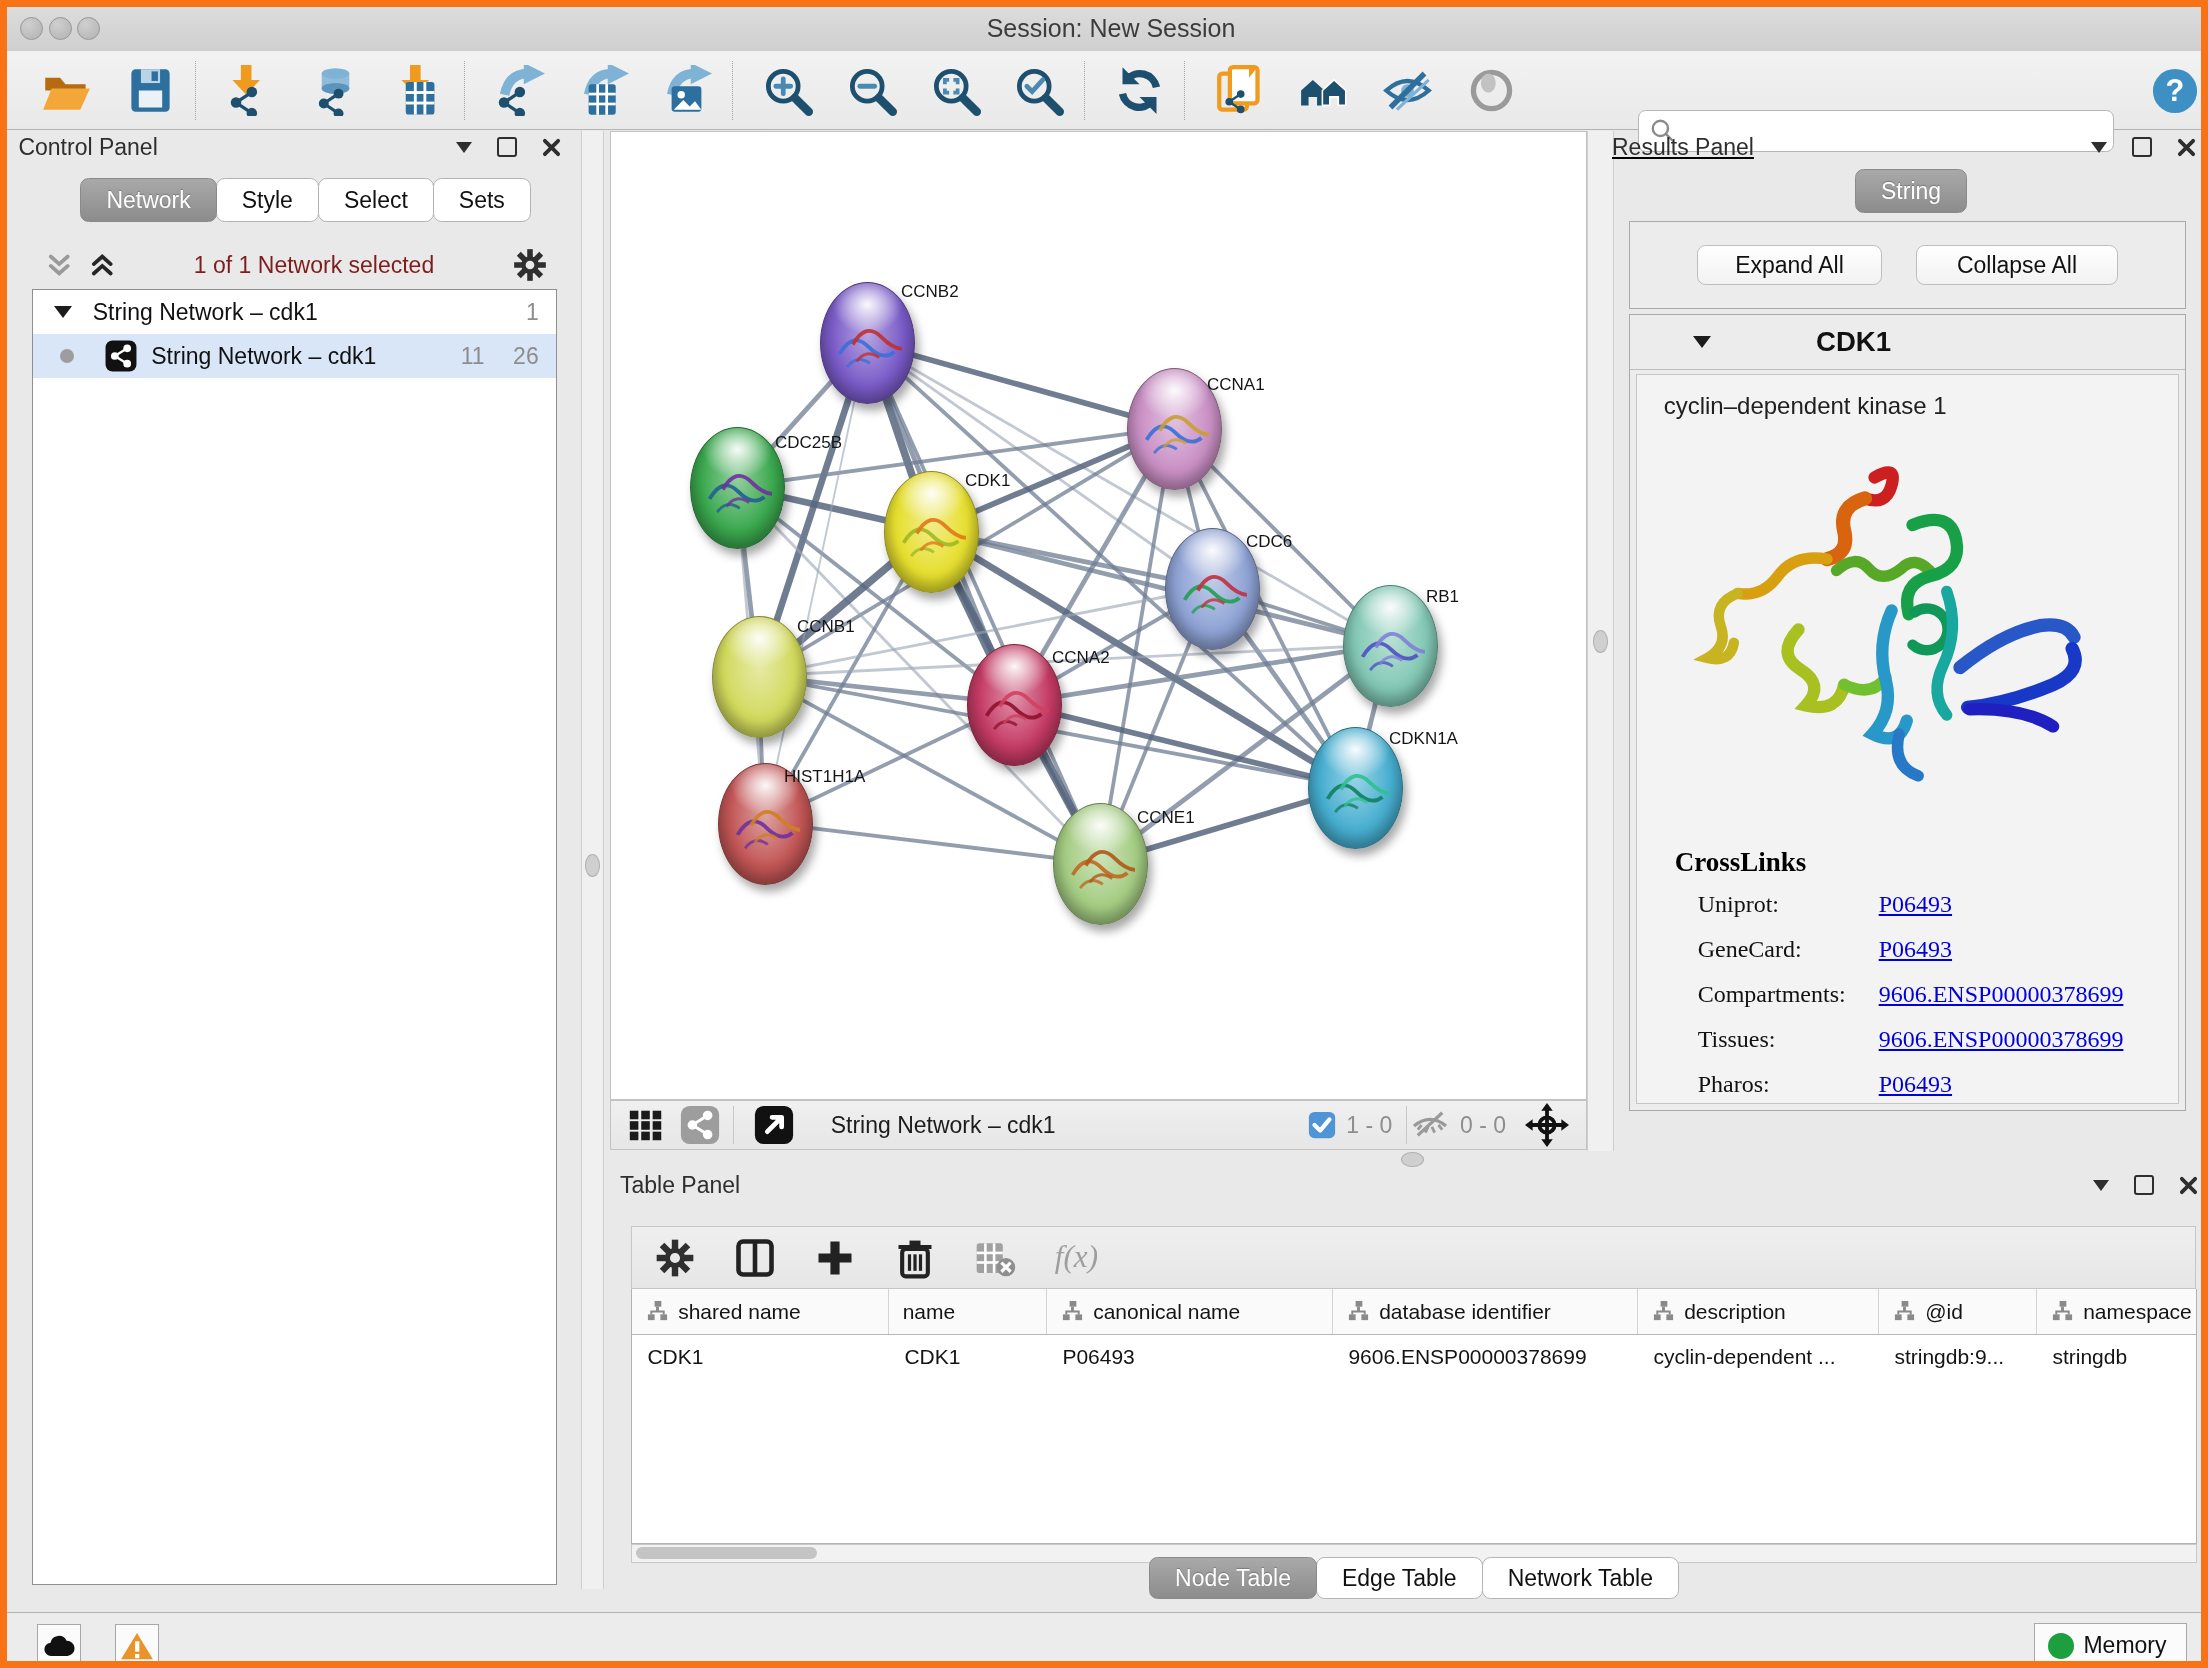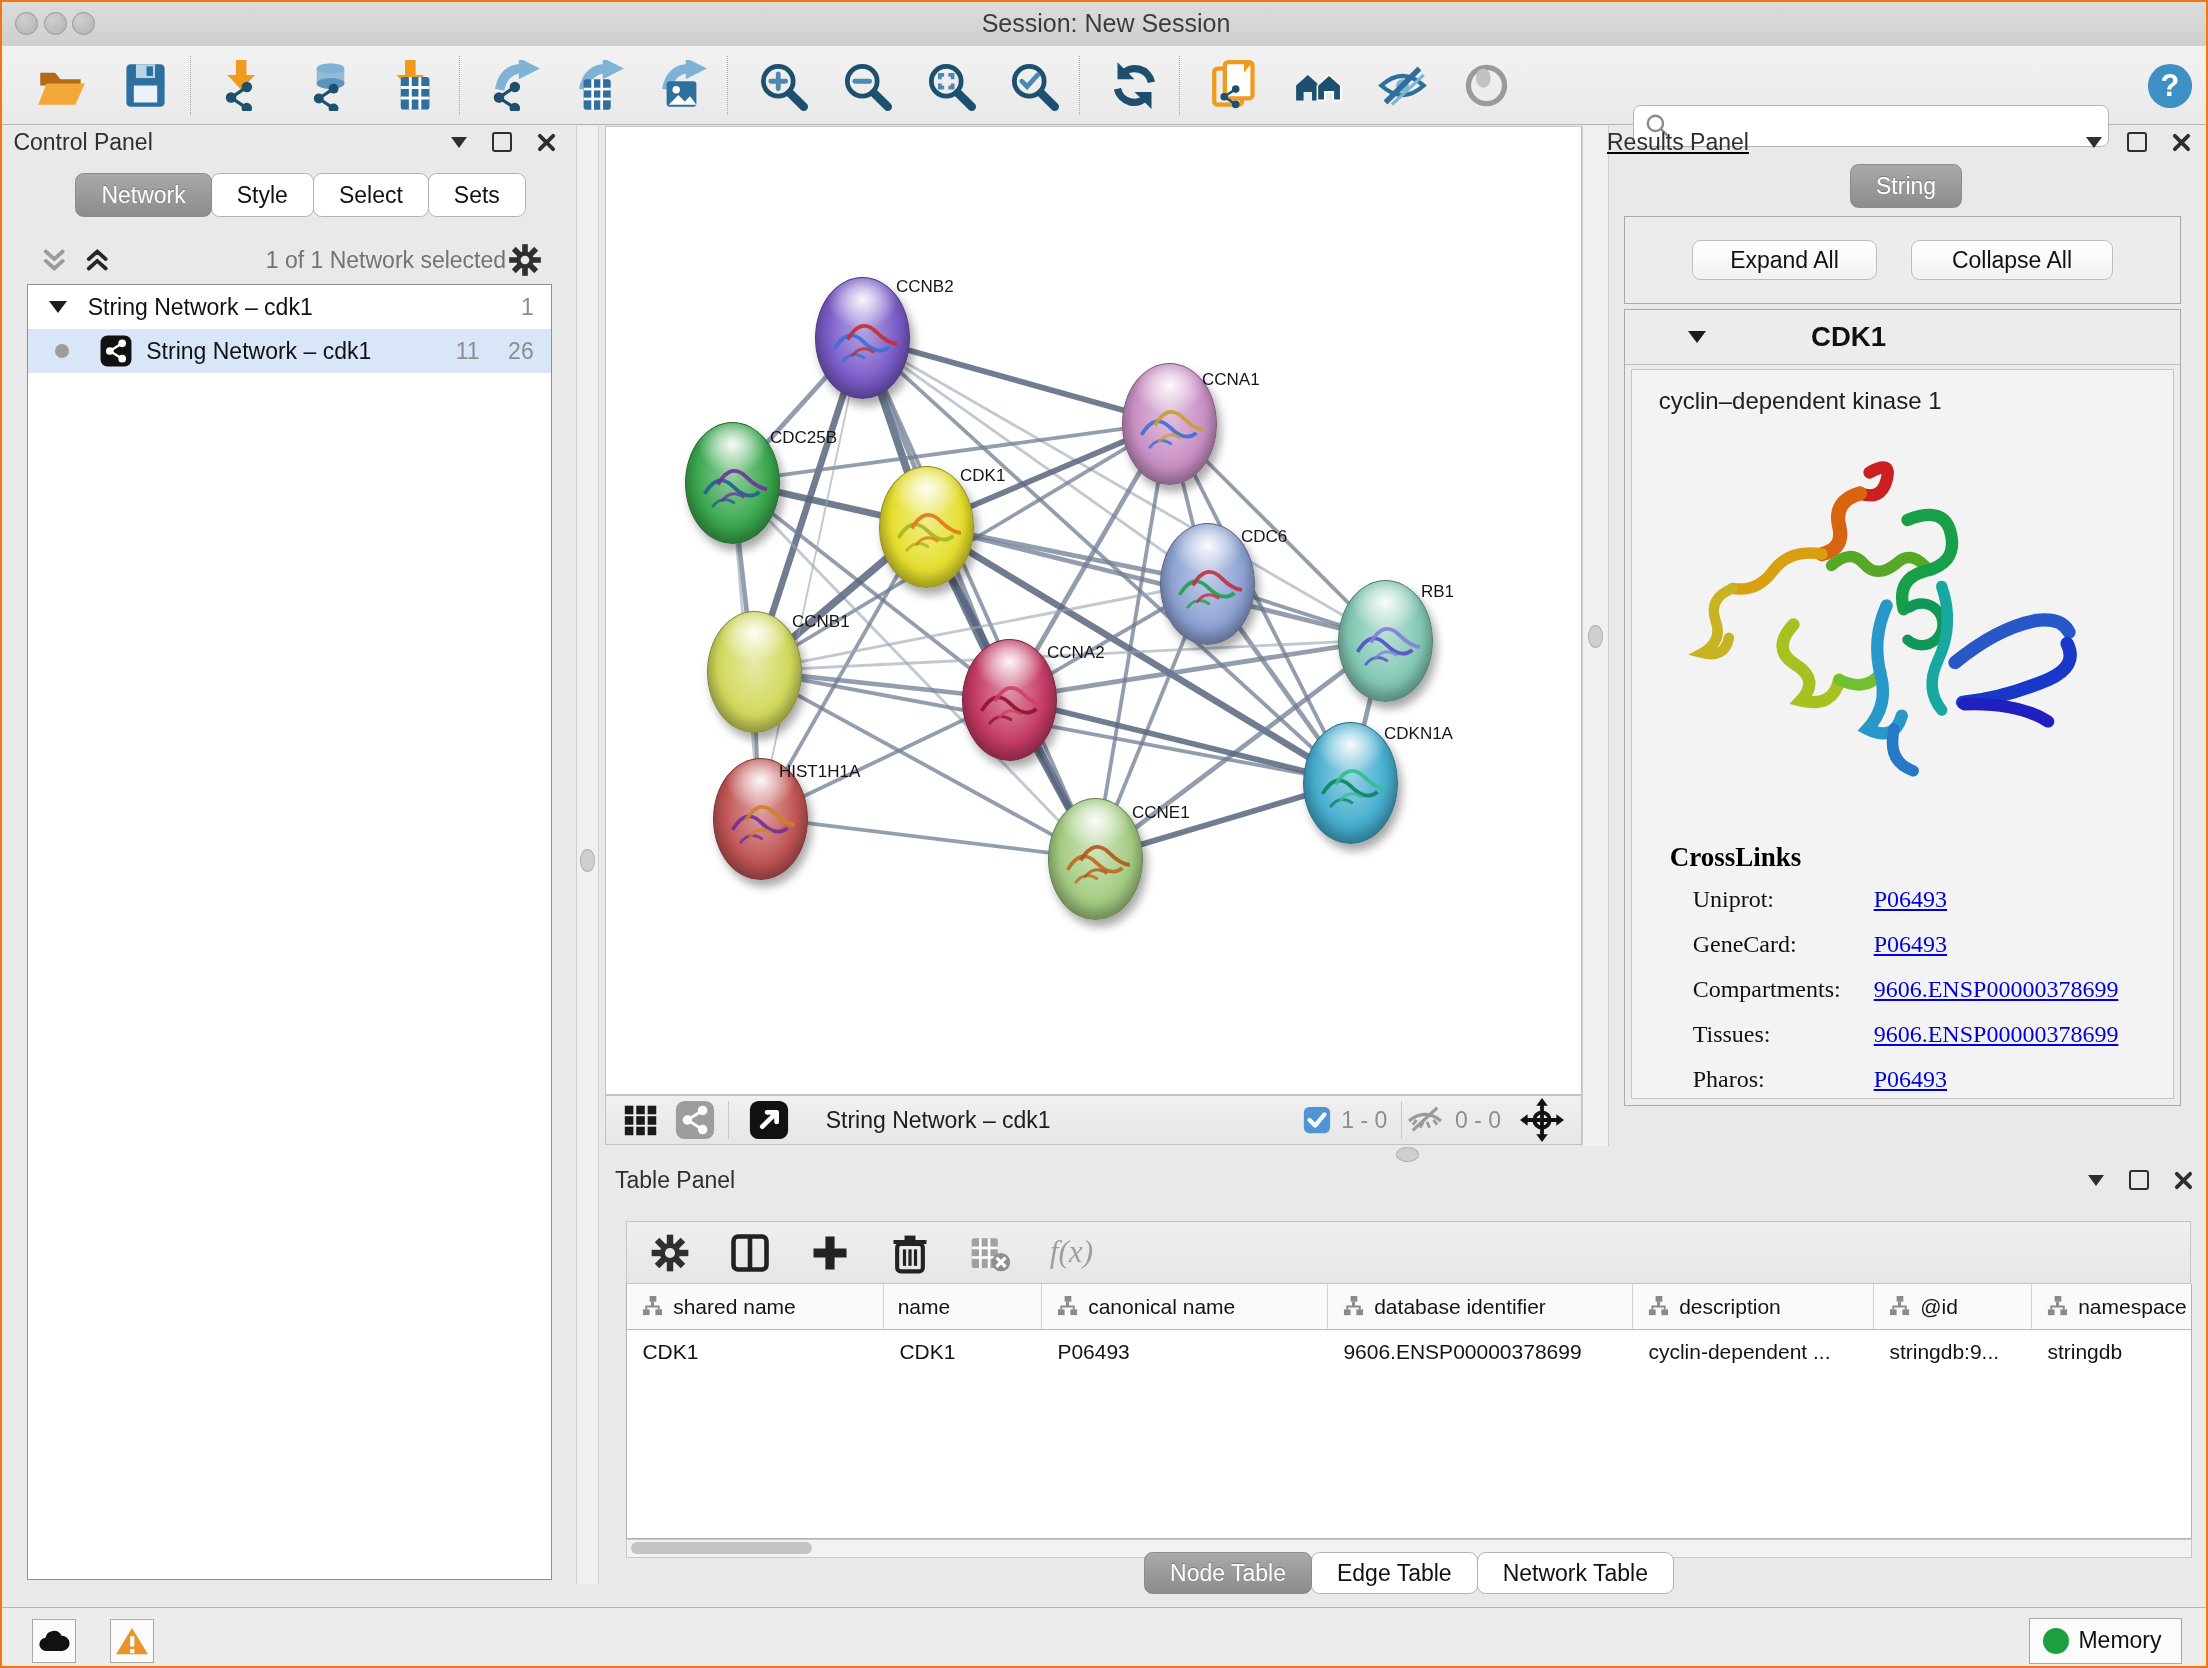--- a/index.html
+++ b/index.html
@@ -1,18 +1,18 @@
 <!DOCTYPE html>
 <html style="font-size:15px"><head>
 <meta charset="utf-8">
 <style>
   html,body{margin:0;padding:0;background:#e9e9e9;font-family:"Liberation Sans",sans-serif;
     -webkit-font-smoothing:antialiased;}
   #window{position:relative;width:2208px;height:1668px;overflow:hidden;background:#e9e9e9;
-    border:2px solid #f97316;box-sizing:border-box;}
+    border:7px solid #f97316;box-sizing:border-box;}
   
   #titlebar{position:absolute;left:0;top:0;width:2208px;height:44px;
     background:linear-gradient(#dcdcdc,#cfcfcf);border-bottom:1px solid #ababab;}
   .traffic{position:absolute;top:9.5px;width:23px;height:23px;border-radius:50%;
     background:radial-gradient(circle at 35% 30%,#cfcfcf,#b2b2b2);border:1px solid #979797;box-sizing:border-box;}
   #win-title{position:absolute;left:0;right:0;top:6.7px;text-align:center;font-size:25px;color:#3c3c3c;}
   
   #toolbar{position:absolute;left:0;top:44px;width:2208px;height:78px;
     background:linear-gradient(#f2f2f2,#e9e9e9);border-bottom:1px solid #b4b4b4;}
   .tb-icon{position:absolute;top:12.4px;width:55px;height:55px;display:flex;align-items:center;justify-content:center;}
@@ -328,21 +328,21 @@
       <span style="display:flex;margin-left:13.3px">
         <svg width="28.5" height="32" viewBox="0 0 30 34">
             <path d="M6 8 L15 16 L24 8 M6 18 L15 26 L24 18" stroke="#9a9a9a" stroke-width="4" fill="none" stroke-linecap="round"></path>
           </svg>
         </span>
       <span style="display:flex;margin-left:15px">
         <svg width="28.5" height="32" viewBox="0 0 30 34">
             <path d="M6 26 L15 18 L24 26 M6 16 L15 8 L24 16" stroke="#262626" stroke-width="4" fill="none" stroke-linecap="round"></path>
           </svg>
         </span>
-      <span style="flex:1;text-align:right;font-size:23px;color:#737373">1 of 1 Network selected</span>
+      <span style="flex:1;text-align:center;font-size:23px;color:#7f1d1d">1 of 1 Network selected</span>
       <span style="display:flex;margin-right:7.6px" id="cp-gear">
           <svg width="38" height="38" viewBox="0 0 48 48">
             <g fill="#2f2f2f">
               <circle cx="24" cy="24" r="11"></circle>
               <g>
                 <rect x="20.5" y="4" width="7" height="40"></rect>
                 <rect x="20.5" y="4" width="7" height="40" transform="rotate(45 24 24)"></rect>
                 <rect x="20.5" y="4" width="7" height="40" transform="rotate(90 24 24)"></rect>
                 <rect x="20.5" y="4" width="7" height="40" transform="rotate(135 24 24)"></rect>
               </g>

